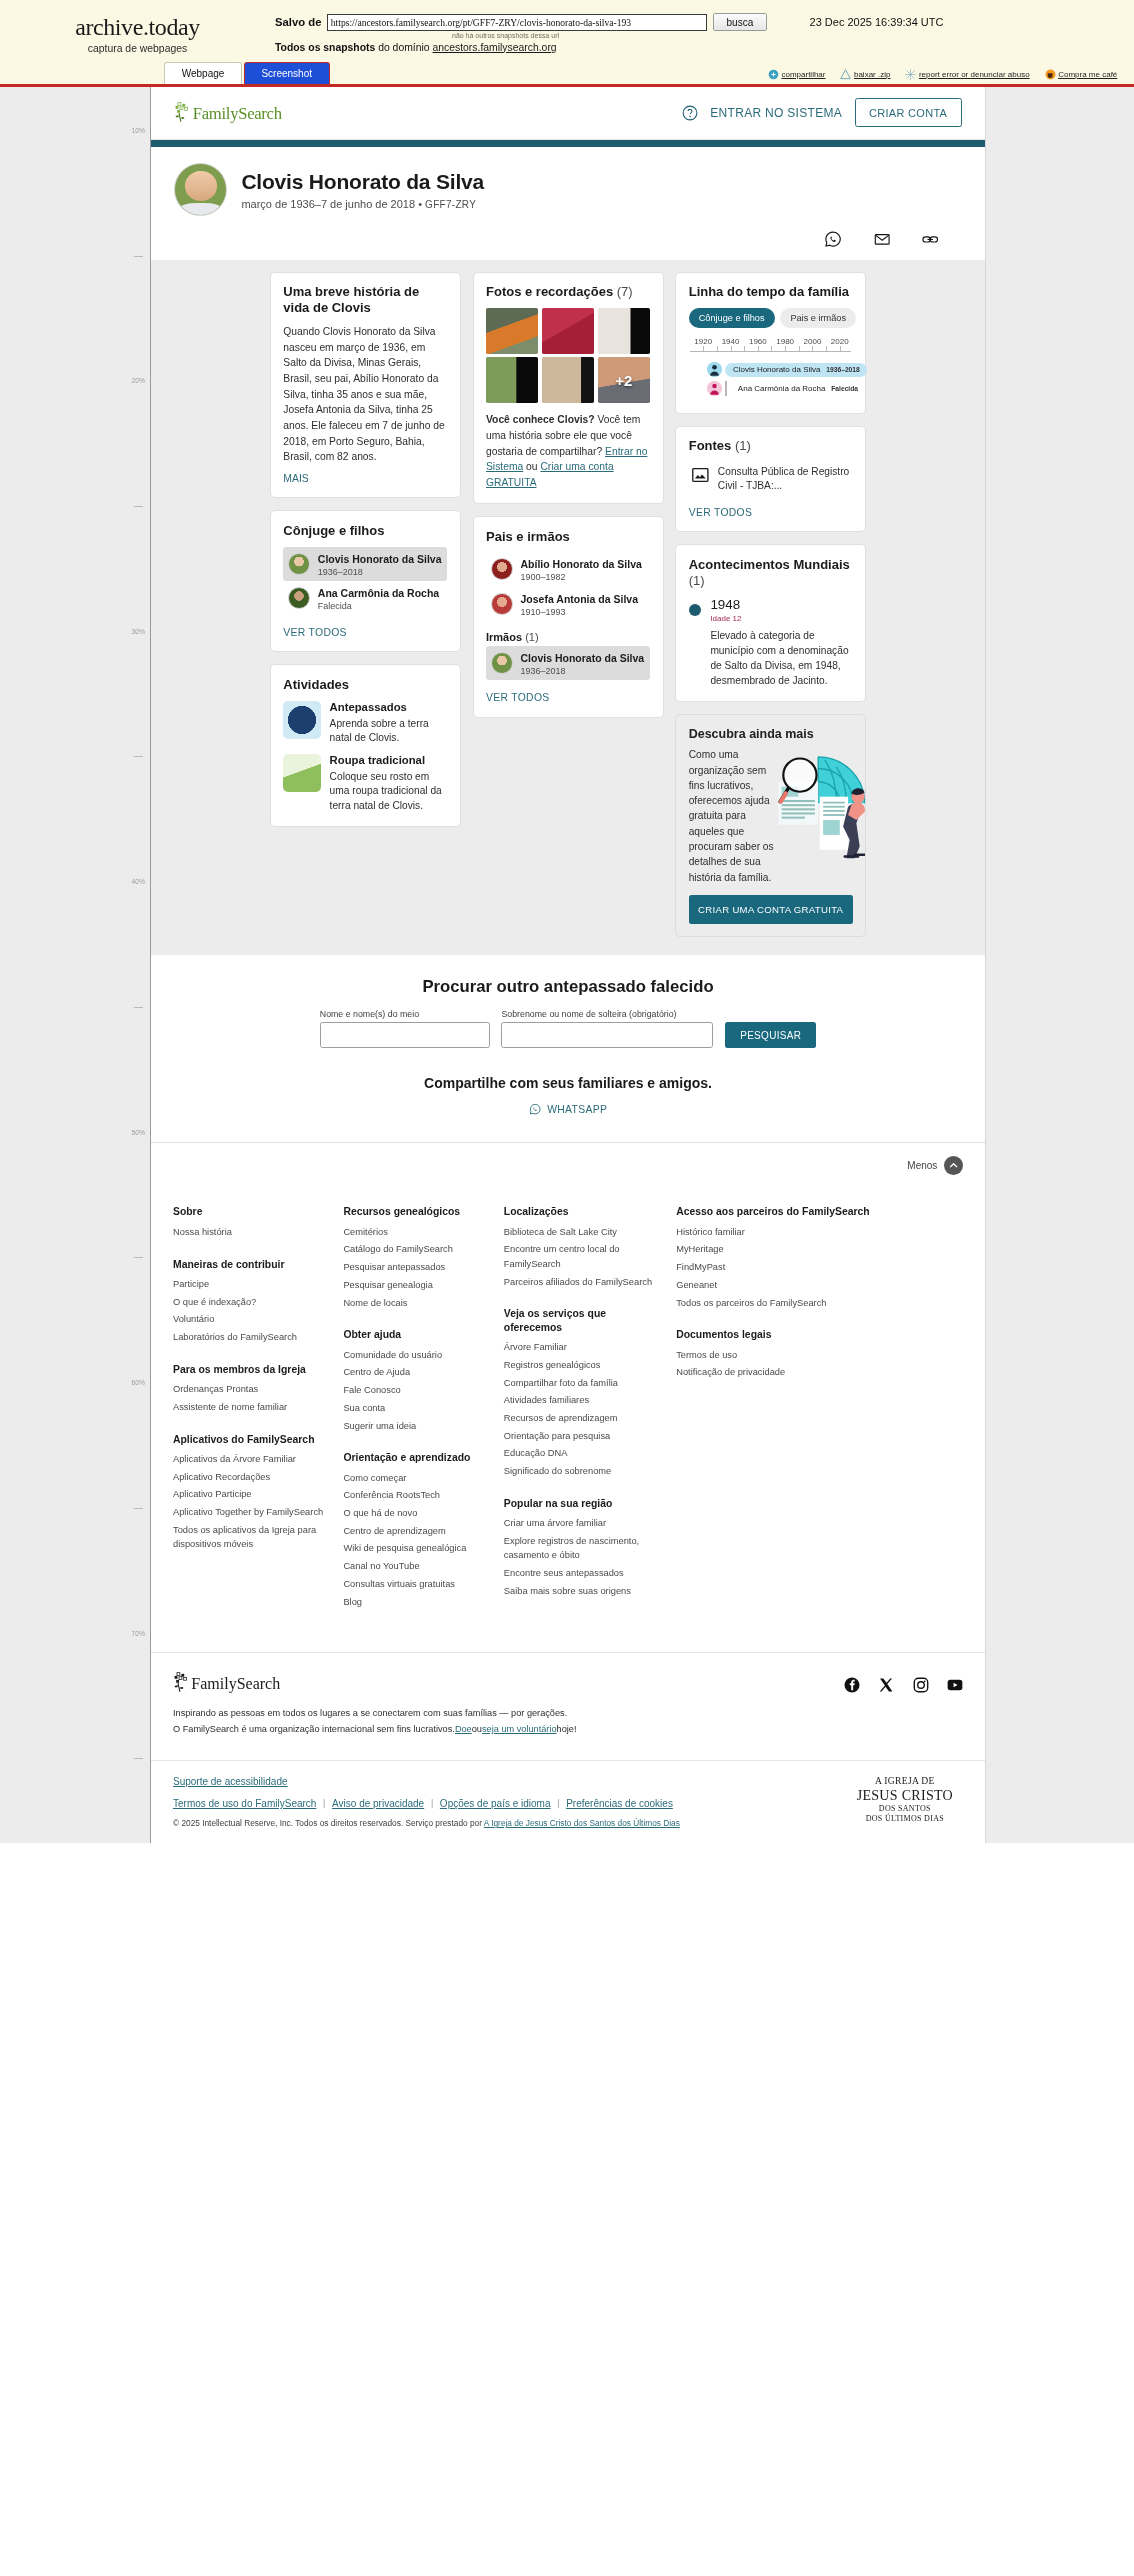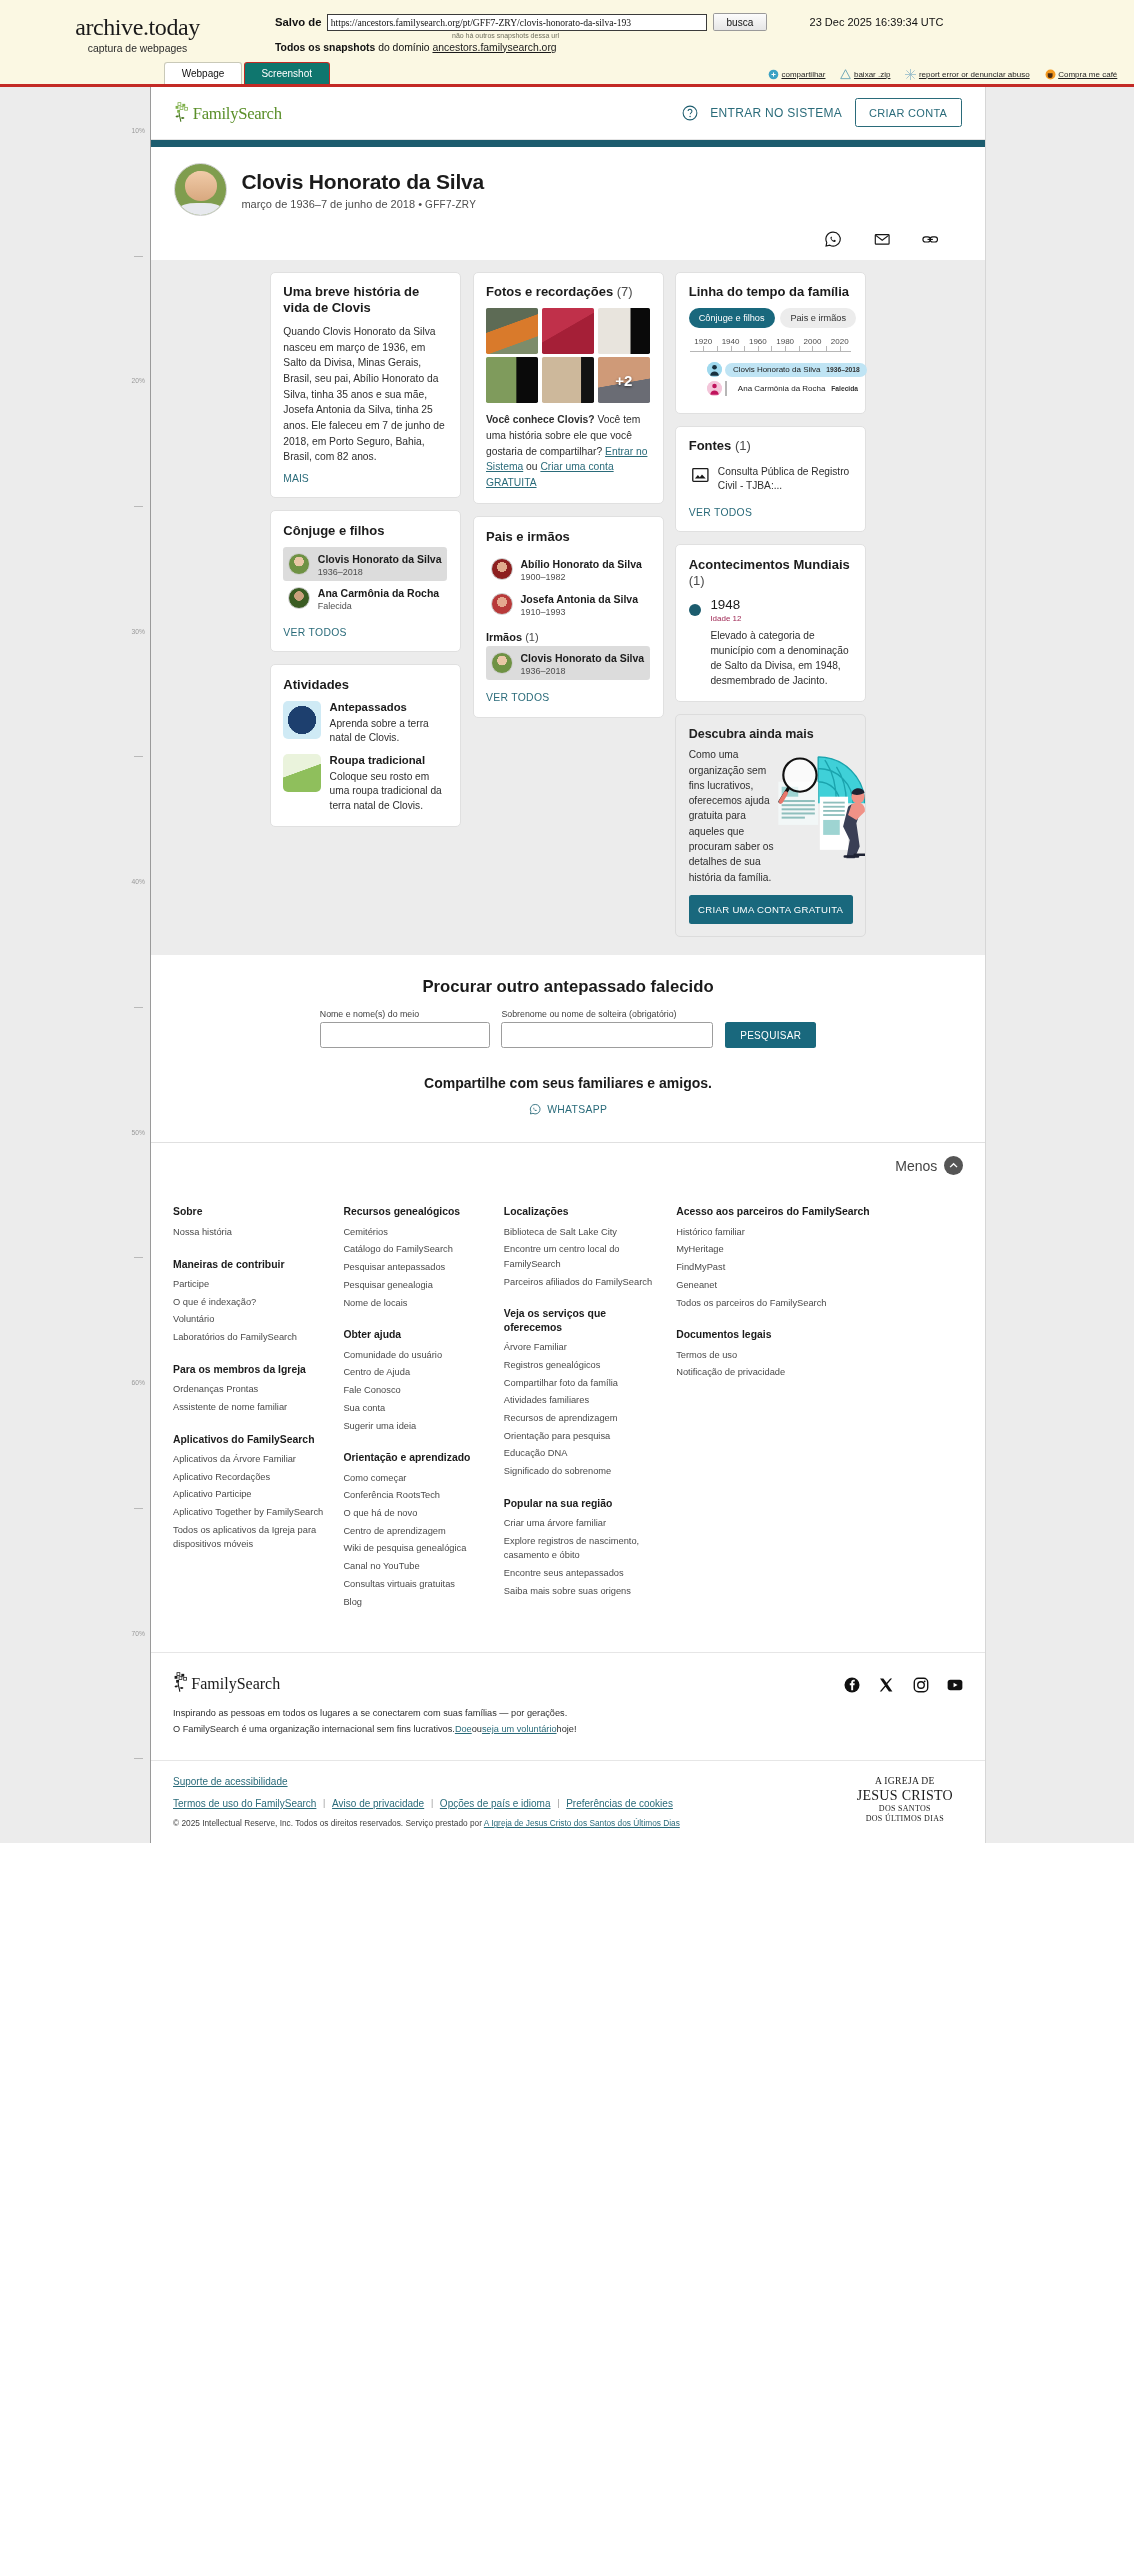--- a/index.html
+++ b/index.html
@@ -96,21 +96,21 @@
     padding: 5px 16.7px 5px 16.7px;
     border: 0.8px solid #c9c9b8;
     border-bottom: none;
     background: #ffffff;
     border-radius: 3.3px 3.3px 0 0;
     color: #111;
     cursor: pointer;
     margin-right: 1.7px;
   }
   .arc-tab.red {
-    background: #0f766e;
+    background: #1d4ed8;
     color: #fff;
     border-color: #c32a25;
   }
   .arc-actions {
     position: absolute;
     right: 16.7px;
     bottom: 4.2px;
     display: flex;
     gap: 15px;
     align-items: center;
@@ -379,21 +379,21 @@
   }
   .share-title { font-size: 14px; font-weight: bold; margin-top: 27px; color: #1b1b1b; }
   .wa-link {
     display: inline-flex; align-items: center; gap: 5.8px; margin-top: 11.7px;
     color: #2a6b7a; font-size: 10.4px; letter-spacing: 0.3px; cursor: pointer;
   }
 
   
   .foot-wrap { border-top: 0.8px solid #e0e0e0; background: #fff; padding: 13.4px 0 0 0; }
   .menos-row { display: flex; justify-content: flex-end; align-items: center; gap: 6.7px; padding: 0 22px 13.4px 0; }
-  .menos-lbl { font-size: 14px; color: #444; }
+  .menos-lbl { font-size: 10px; color: #444; }
   .menos-btn {
     width: 19px; height: 19px; border-radius: 50%; background: #555;
     display: flex; align-items: center; justify-content: center; cursor: pointer;
   }
   .foot-cols {
     display: grid;
     grid-template-columns: 157px 147px 159px 1fr;
     gap: 0 13.4px;
     padding: 16.7px 22px 25px 22px;
   }

